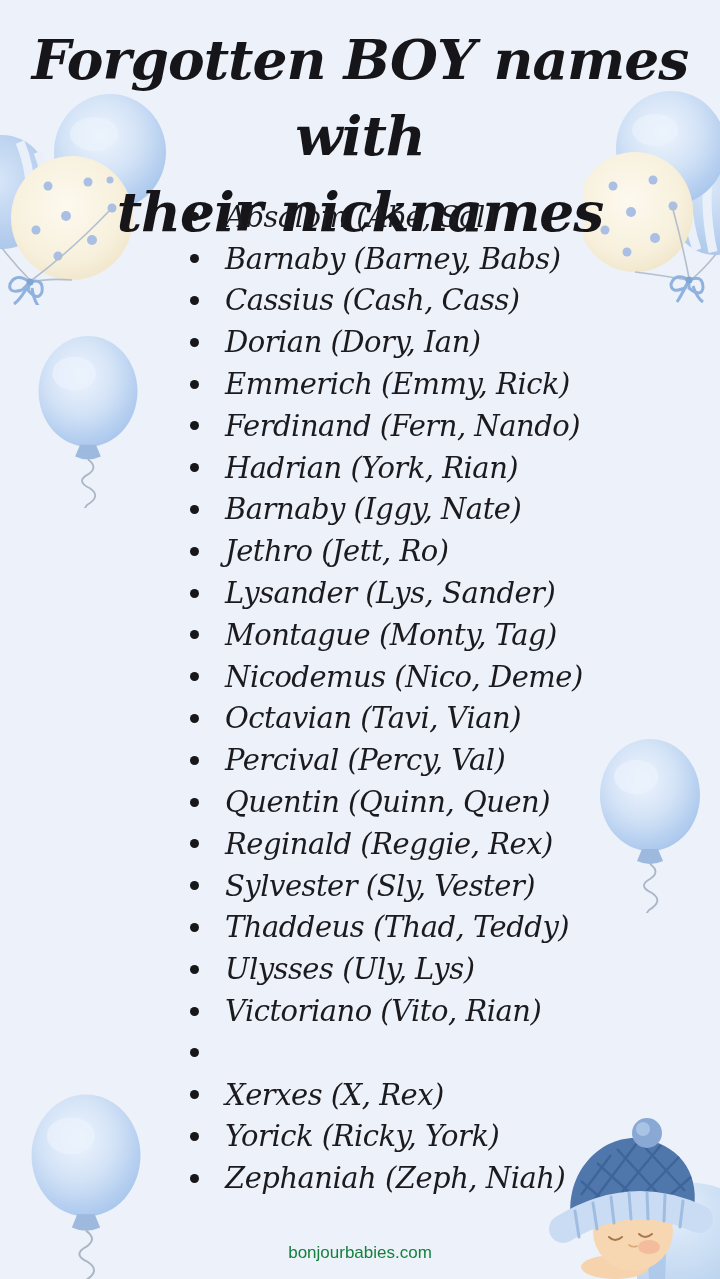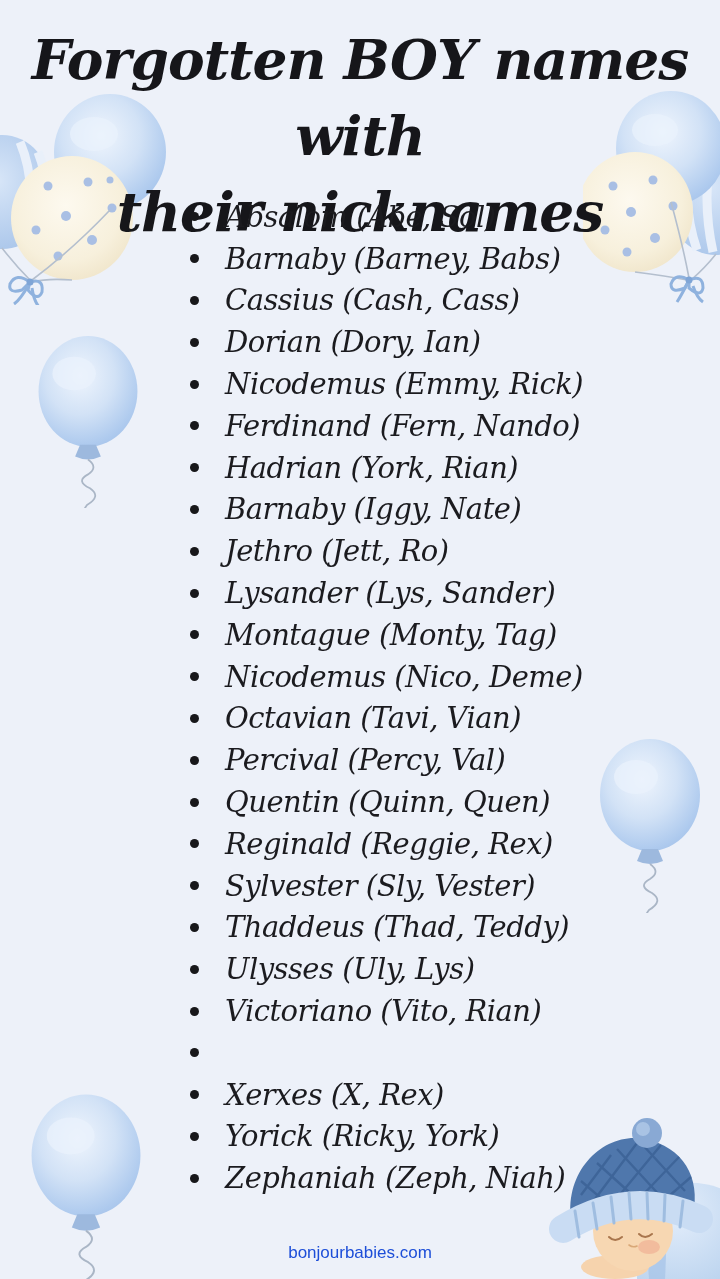--- a/index.html
+++ b/index.html
@@ -67,21 +67,21 @@
   }
 
   .footer {
     position: absolute;
     top: 1243px;
     left: 0;
     width: 720px;
     text-align: center;
     font-family: "Liberation Sans", sans-serif;
     font-size: 17px;
-    color: #1d4ed8;
+    color: #15803d;
     z-index: 2;
   }
 </style>
 </head>
 <body>
 
 <div class="page">
 
   <svg width="0" height="0" style="position:absolute" aria-hidden="true">
     <defs>
@@ -220,21 +220,21 @@
       <li class="name-item">
         <span class="dot"></span>
         <span class="name-text">Cassius (Cash, Cass)</span>
       </li>
       <li class="name-item">
         <span class="dot"></span>
         <span class="name-text">Dorian (Dory, Ian)</span>
       </li>
       <li class="name-item">
         <span class="dot"></span>
-        <span class="name-text">Nicodemus (Emmy, Rick)</span>
+        <span class="name-text">Emmerich (Emmy, Rick)</span>
       </li>
       <li class="name-item">
         <span class="dot"></span>
         <span class="name-text">Ferdinand (Fern, Nando)</span>
       </li>
       <li class="name-item">
         <span class="dot"></span>
         <span class="name-text">Hadrian (York, Rian)</span>
       </li>
       <li class="name-item">

